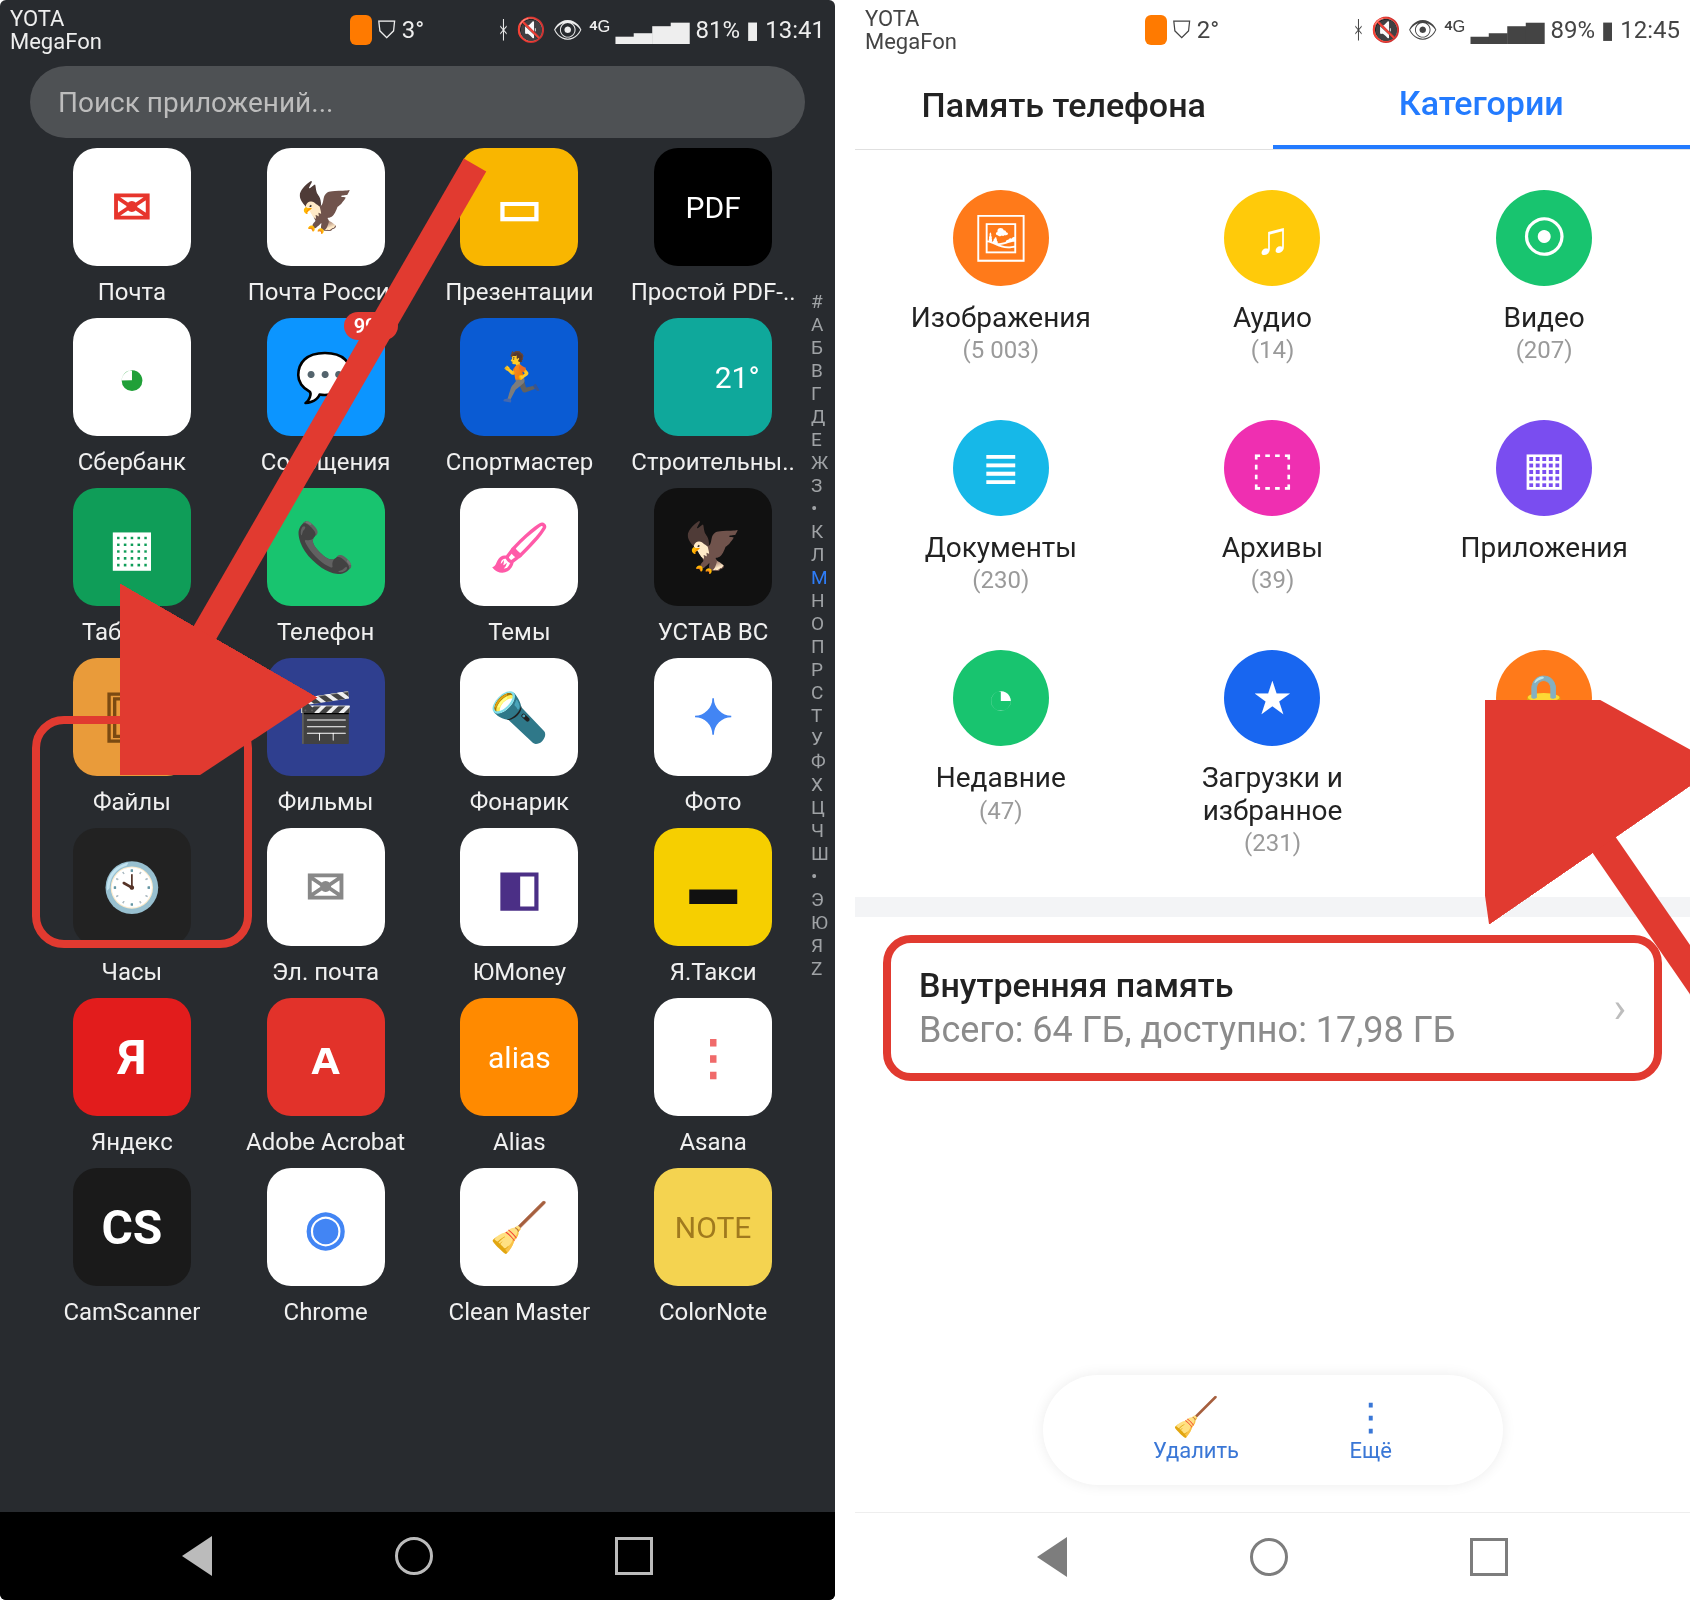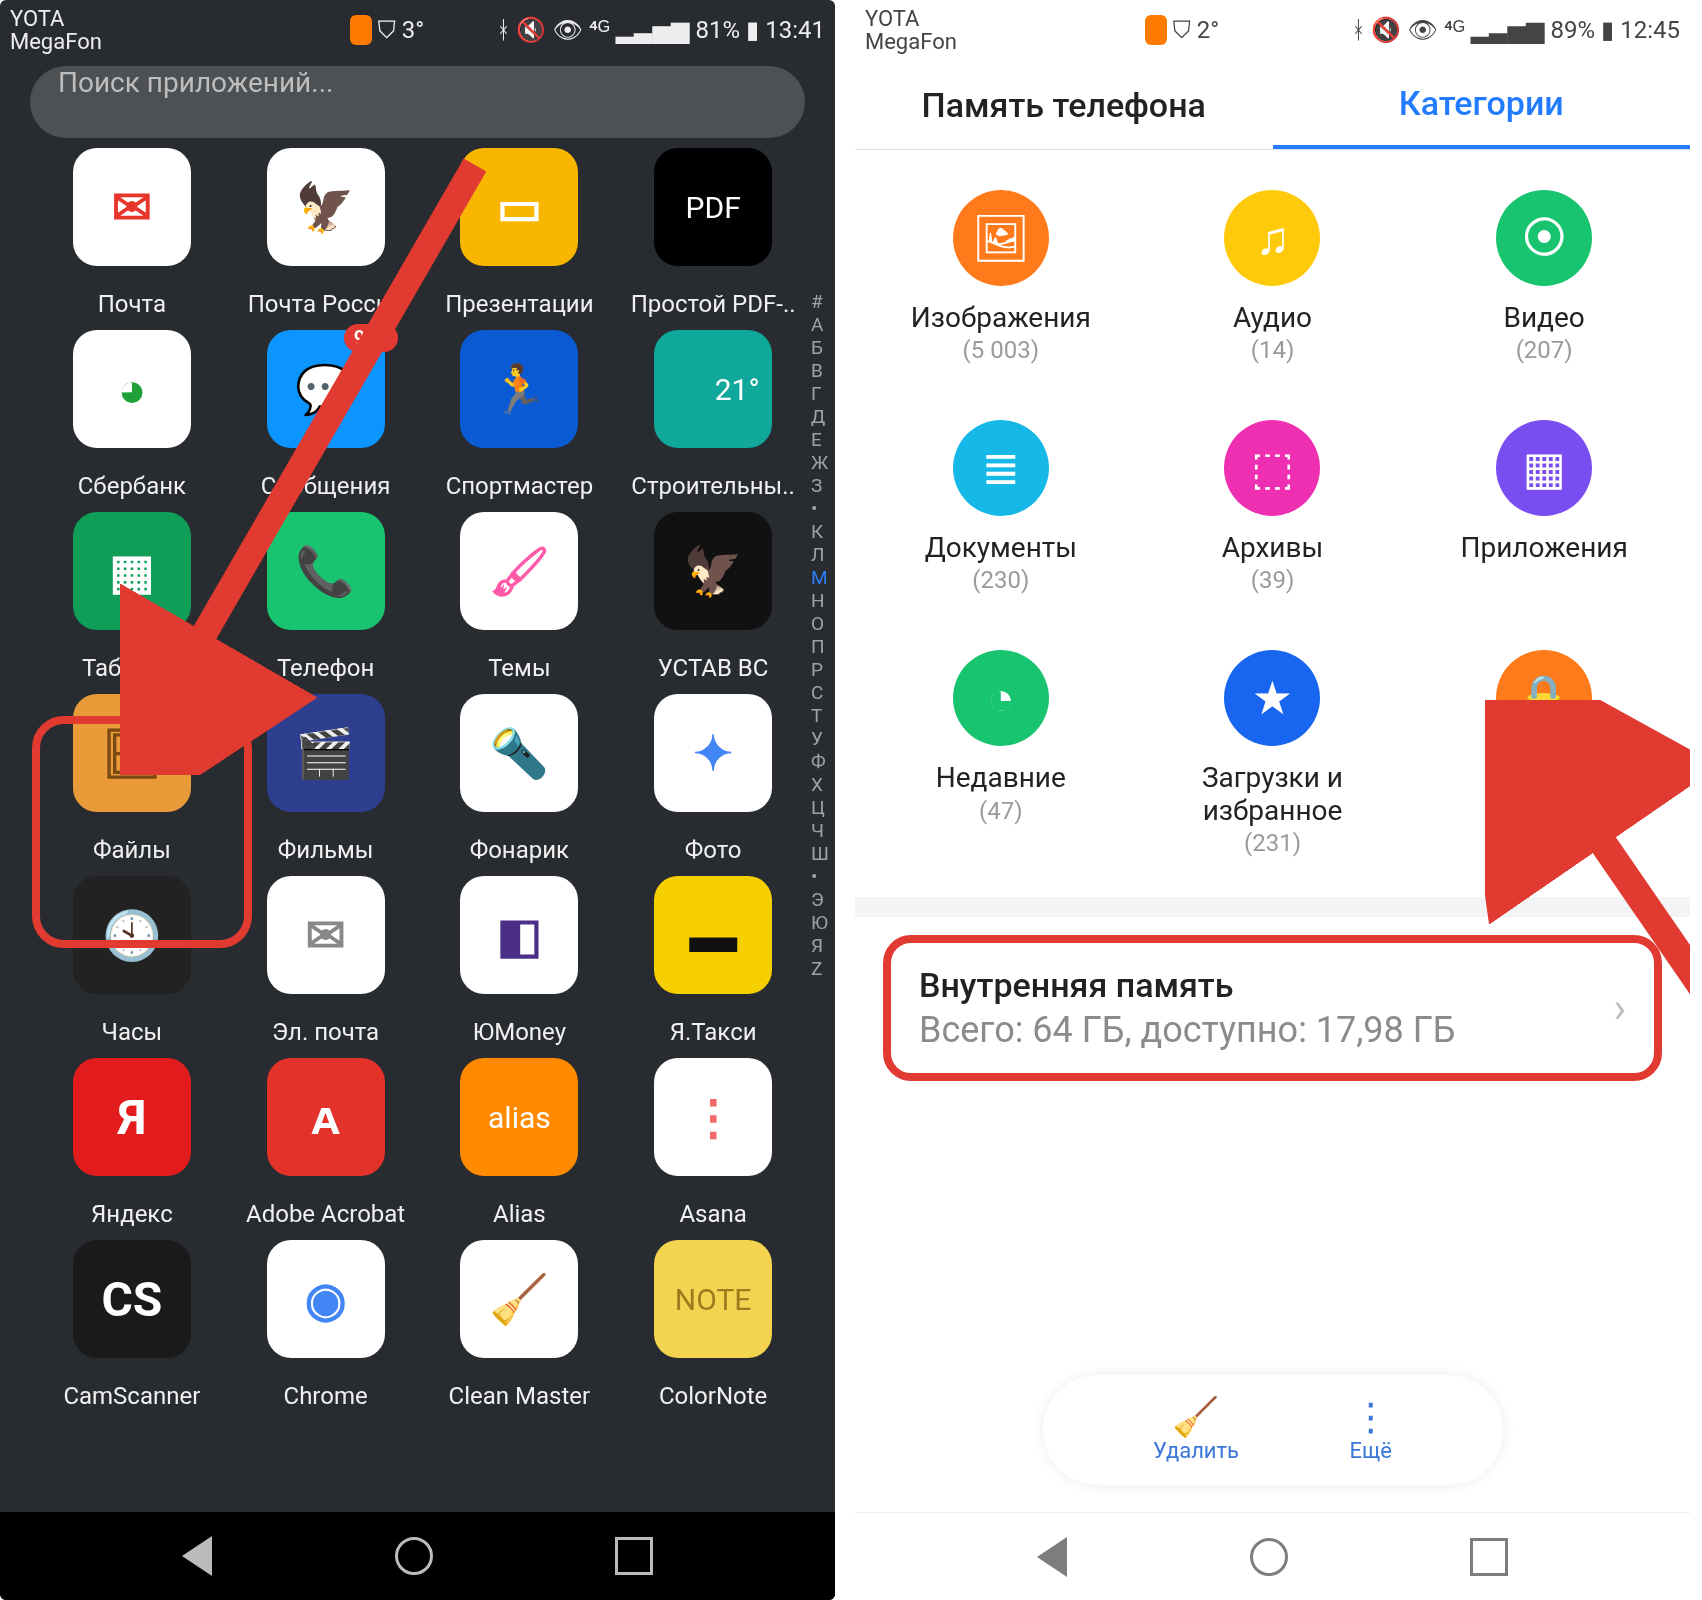--- a/index.html
+++ b/index.html
@@ -3,25 +3,25 @@
 <meta charset="utf-8">
 <style>
   * { margin:0; padding:0; box-sizing:border-box; font-family: -apple-system, Roboto, Arial, sans-serif; }
   body { display:flex; gap:20px; background:#fff; width:1702px; height:1600px; padding:0; }
   .phone { position:relative; width:835px; height:1600px; overflow:hidden;border-radius:6px; }
   
   .p1 { background:#282b2f; color:#fff; }
   .statusbar { height:60px; display:flex; align-items:center; justify-content:space-between; padding:0 10px; font-size:22px; color:#eee; }
   .sb-left { line-height:1.05; font-size:22px; }
   .sb-icons { display:flex; align-items:center; gap:6px; font-size:24px; }
-  .search { margin:6px 30px 10px; height:72px; border-radius:36px; background:rgba(255,255,255,0.18); display:flex; padding:0 28px; color:#bdbdbd; font-size:28px; }
+  .search { margin:6px 30px 10px; height:72px; border-radius:36px; background:rgba(255,255,255,0.18); display:flex; align-items:center; padding:0 28px; color:#bdbdbd; font-size:28px; }
   .apps { padding:0 30px 0 40px; display:grid; grid-template-columns:repeat(4,1fr); column-gap:10px; row-gap:12px; }
   .app { display:flex; flex-direction:column; align-items:center; position:relative; }
   .tile { width:118px; height:118px; border-radius:24px; background:#fff; display:flex; align-items:center; justify-content:center; font-size:48px; overflow:hidden; color:#111; }
-  .label { margin-top:24px; font-size:24px; color:#f0f0f0; white-space:nowrap; max-width:165px; overflow:hidden; text-overflow:ellipsis; text-align:center; }
+  .label { margin-top:12px; font-size:24px; color:#f0f0f0; white-space:nowrap; max-width:165px; overflow:hidden; text-overflow:ellipsis; text-align:center; }
   .badge { position:absolute; top:-6px; right:20px; background:#e23a32; color:#fff; border-radius:16px; padding:2px 10px; font-size:20px; font-weight:600; }
   .alpha { position:absolute; right:6px; top:290px; display:flex; flex-direction:column; gap:0; font-size:19px; color:#9fa2a5; }
   .alpha .hi { color:#2e7cf6; }
   .navbar { position:absolute; bottom:0; left:0; right:0; height:88px; background:#000; display:flex; align-items:center; justify-content:space-evenly; }
   .navshape { width:38px; height:38px; border:3px solid #bbb; }
   .navback { border:none; width:0;height:0; border-top:20px solid transparent; border-bottom:20px solid transparent; border-right:30px solid #bbb;}
   .navback::after{content:"";}
   .navhome { border-radius:50%; }
   .annot { position:absolute; pointer-events:none; }
   .hl1 { border:8px solid #e13a30; border-radius:32px; width:220px; height:232px; left:32px; top:716px; }

